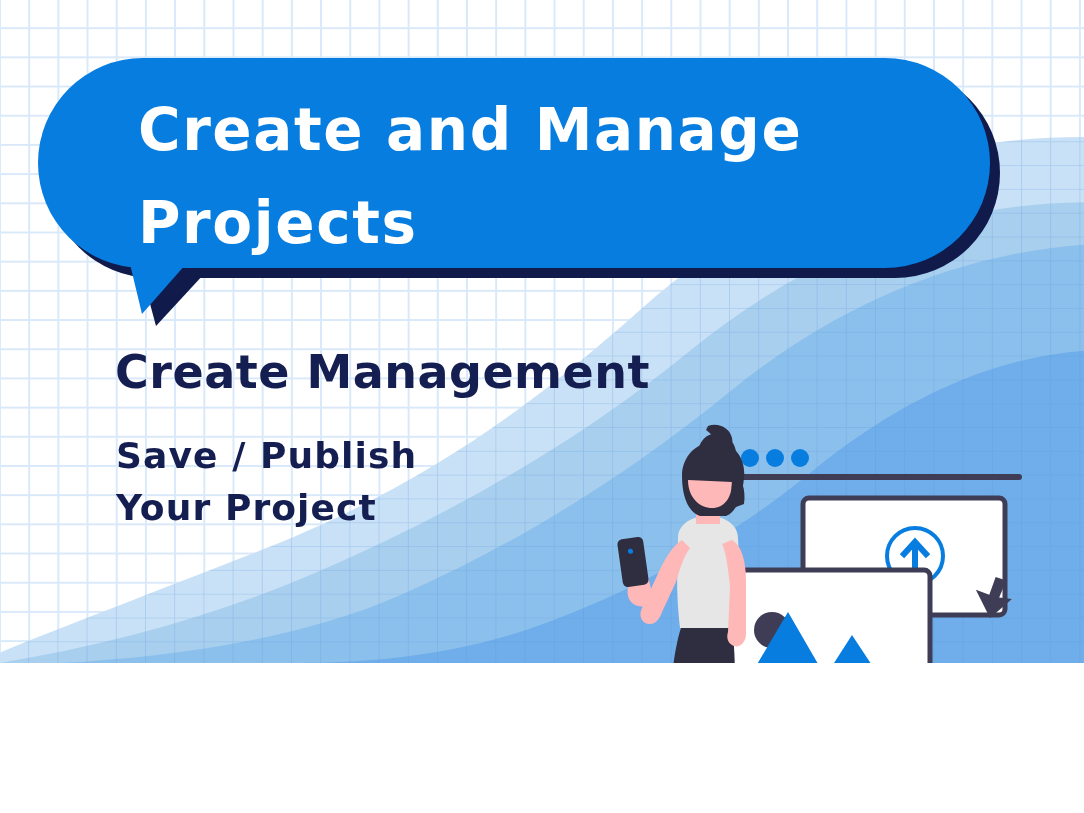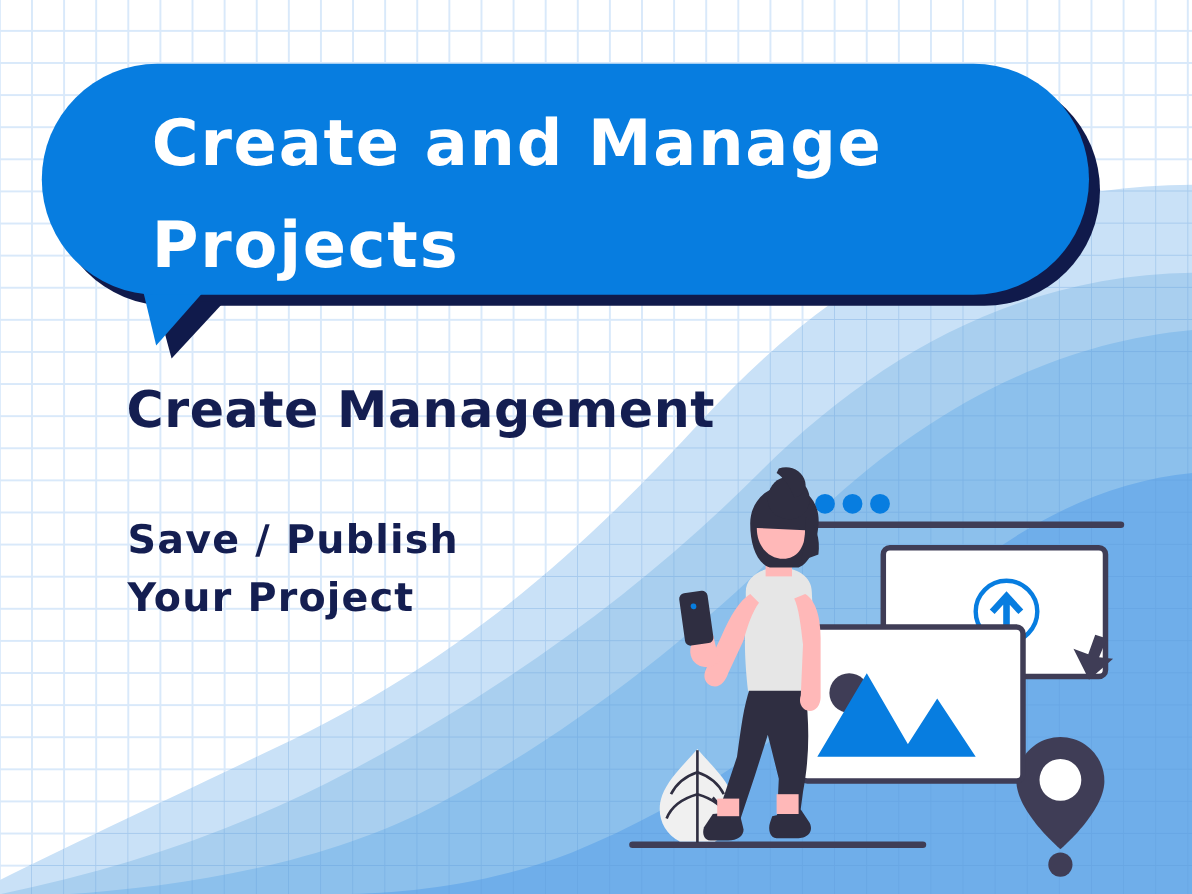--- a/index.html
+++ b/index.html
@@ -3,21 +3,21 @@
 <meta charset="utf-8">
 <style>
   html, body {
     margin: 0;
     padding: 0;
     background: #ffffff;
   }
   #slide {
     position: relative;
     width: 1084px;
-    height: 813px;
+    height: 663px;
     overflow: hidden;
     background: #ffffff;
     font-family: "DejaVu Sans", "Liberation Sans", sans-serif;
   }
 
   
   .grid-bg {
     position: absolute;
     inset: 0;
     background-image:
@@ -103,21 +103,20 @@
   .h3 {
     position: absolute;
     left: 116px;
     top: 430px;
     color: #141E51;
     font-size: 36px;
     font-weight: 600;
     line-height: 1.45;
     letter-spacing: 1.1px;
     white-space: pre-line;
-    margin-top: 36px;
   }
 
   
   .illus {
     position: absolute;
     left: 560px;
     top: 420px;
     width: 524px;
     height: 393px;
   }

